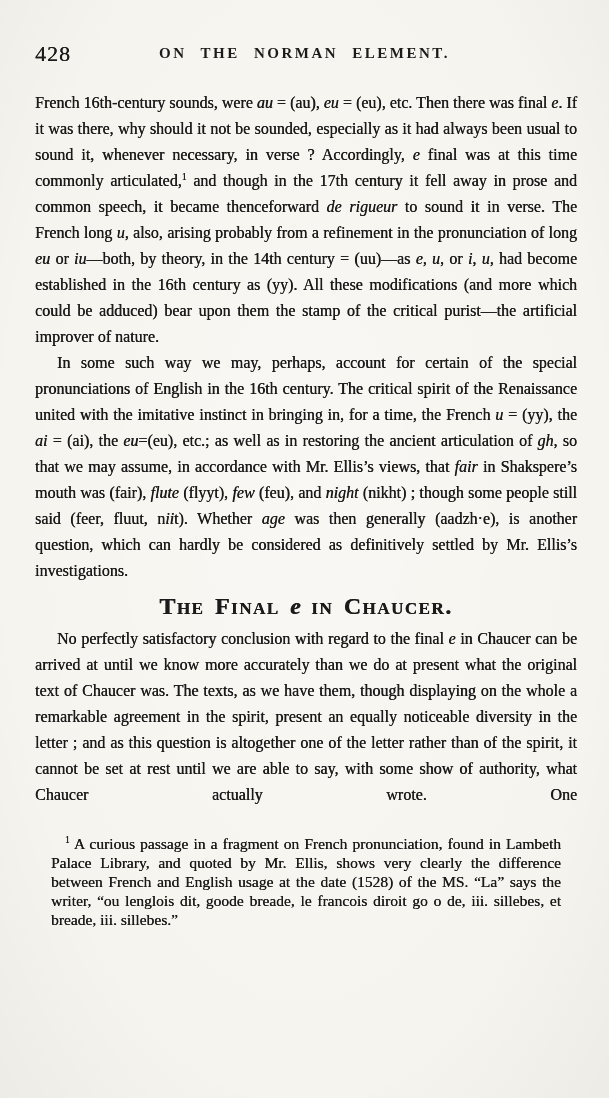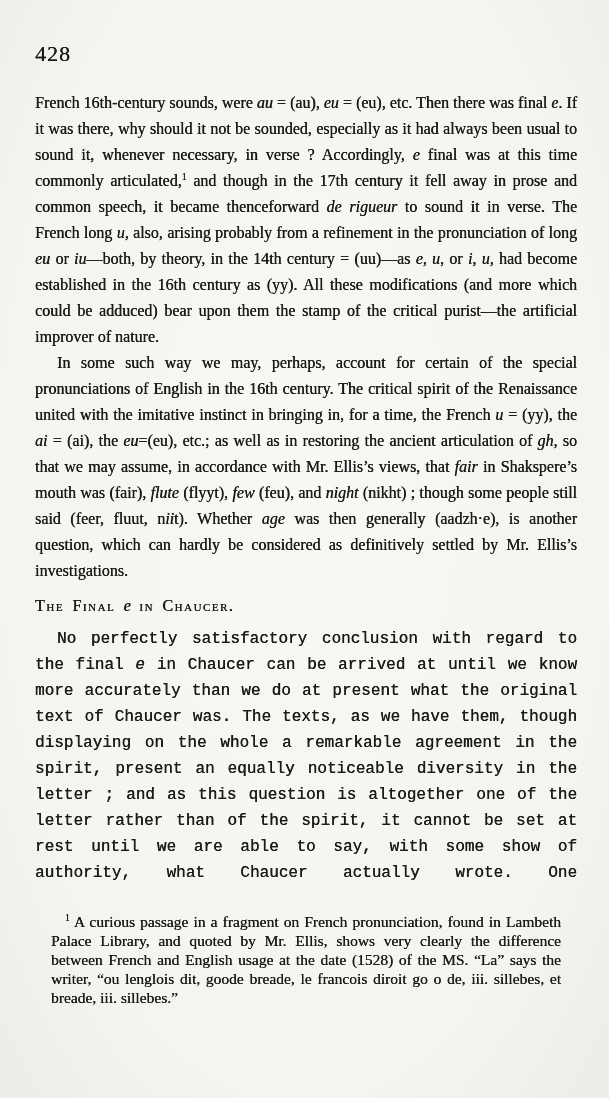--- a/index.html
+++ b/index.html
@@ -48,31 +48,31 @@
     width: 542px;
   }
   .para {
     margin: 0;
     font-size: 16px;
     line-height: 26px;
     text-align: justify;
     text-shadow: 0.3px 0 0 currentColor;
   }
   .para.indented { text-indent: 22px; }
-  .para.justify-last { text-align-last: justify; font-family: Liberation Mono, monospace; }
+  .para.justify-last { text-align-last: justify; }
   sup {
     font-size: 60%;
     line-height: 0;
     vertical-align: super;
   }
   .section-heading {
     margin: 9px 0 7px 0;
-    font-size: 16px;
-    font-weight: normal;
-    text-align: left;
+    font-size: 24px;
+    font-weight: bold;
+    text-align: center;
     line-height: 26px;
     text-shadow: 0.3px 0 0 currentColor;
   }
   .section-heading span {
     font-variant: small-caps;
     letter-spacing: 1.5px;
     word-spacing: 3px;
   }
   .footnote {
     margin: 16px;
@@ -87,20 +87,21 @@
     text-shadow: 0.2px 0 0 currentColor;
   }
 </style>
 </head>
 <body>
 
 <div class="page">
 
   <header class="running-head">
     <span class="pagenum">428</span>
+    <span class="running-title">ON THE NORMAN ELEMENT.</span>
   </header>
 
   <main class="body-text">
     <p class="para"><span>French 16th-century sounds, were </span><i>au</i><span> = (au), </span><i>eu</i><span> = (eu), etc. Then there was final </span><i>e</i><span>. If it was there, why should it not be sounded, especially as it had always been usual to sound it, whenever necessary, in verse ? Accordingly, </span><i>e</i><span> final was at this time commonly articulated,</span><sup>1</sup><span> and though in the 17th century it fell away in prose and common speech, it became thenceforward </span><i>de rigueur</i><span> to sound it in verse. The French long </span><i>u</i><span>, also, arising probably from a refinement in the pronunciation of long </span><i>eu</i><span> or </span><i>iu</i><span>—both, by theory, in the 14th century = (uu)—as </span><i>e</i><span>, </span><i>u</i><span>, or </span><i>i</i><span>, </span><i>u</i><span>, had become established in the 16th century as (yy). All these modifications (and more which could be adduced) bear upon them the stamp of the critical purist—the artificial improver of nature.</span></p>
     <p class="para indented"><span>In some such way we may, perhaps, account for certain of the special pronunciations of English in the 16th century. The critical spirit of the Renaissance united with the imitative instinct in bringing in, for a time, the French </span><i>u</i><span> = (yy), the </span><i>ai</i><span> = (ai), the </span><i>eu</i><span>=(eu), etc.; as well as in restoring the ancient articulation of </span><i>gh</i><span>, so that we may assume, in accordance with Mr. Ellis’s views, that </span><i>fair</i><span> in Shakspere’s mouth was (fair), </span><i>flute</i><span> (flyyt), </span><i>few</i><span> (feu), and </span><i>night</i><span> (nikht) ; though some people still said (feer, fluut, n</span><i>ii</i><span>t). Whether </span><i>age</i><span> was then generally (aadzh·e), is another question, which can hardly be considered as definitively settled by Mr. Ellis’s investigations.</span></p>
     <h2 class="section-heading"><span>The Final </span><i>e</i><span> in Chaucer.</span></h2>
     <p class="para indented justify-last"><span>No perfectly satisfactory conclusion with regard to the final </span><i>e</i><span> in Chaucer can be arrived at until we know more accurately than we do at present what the original text of Chaucer was. The texts, as we have them, though displaying on the whole a remarkable agreement in the spirit, present an equally noticeable diversity in the letter ; and as this question is altogether one of the letter rather than of the spirit, it cannot be set at rest until we are able to say, with some show of authority, what Chaucer actually wrote. One</span></p>
 
     <footer class="footnote">
       <p class="footnote-text"><sup>1</sup><span> A curious passage in a fragment on French pronunciation, found in Lambeth Palace Library, and quoted by Mr. Ellis, shows very clearly the difference between French and English usage at the date (1528) of the MS. “La” says the writer, “ou lenglois dit, goode breade, le francois diroit go o de, iii. sillebes, et breade, iii. sillebes.”</span></p>

